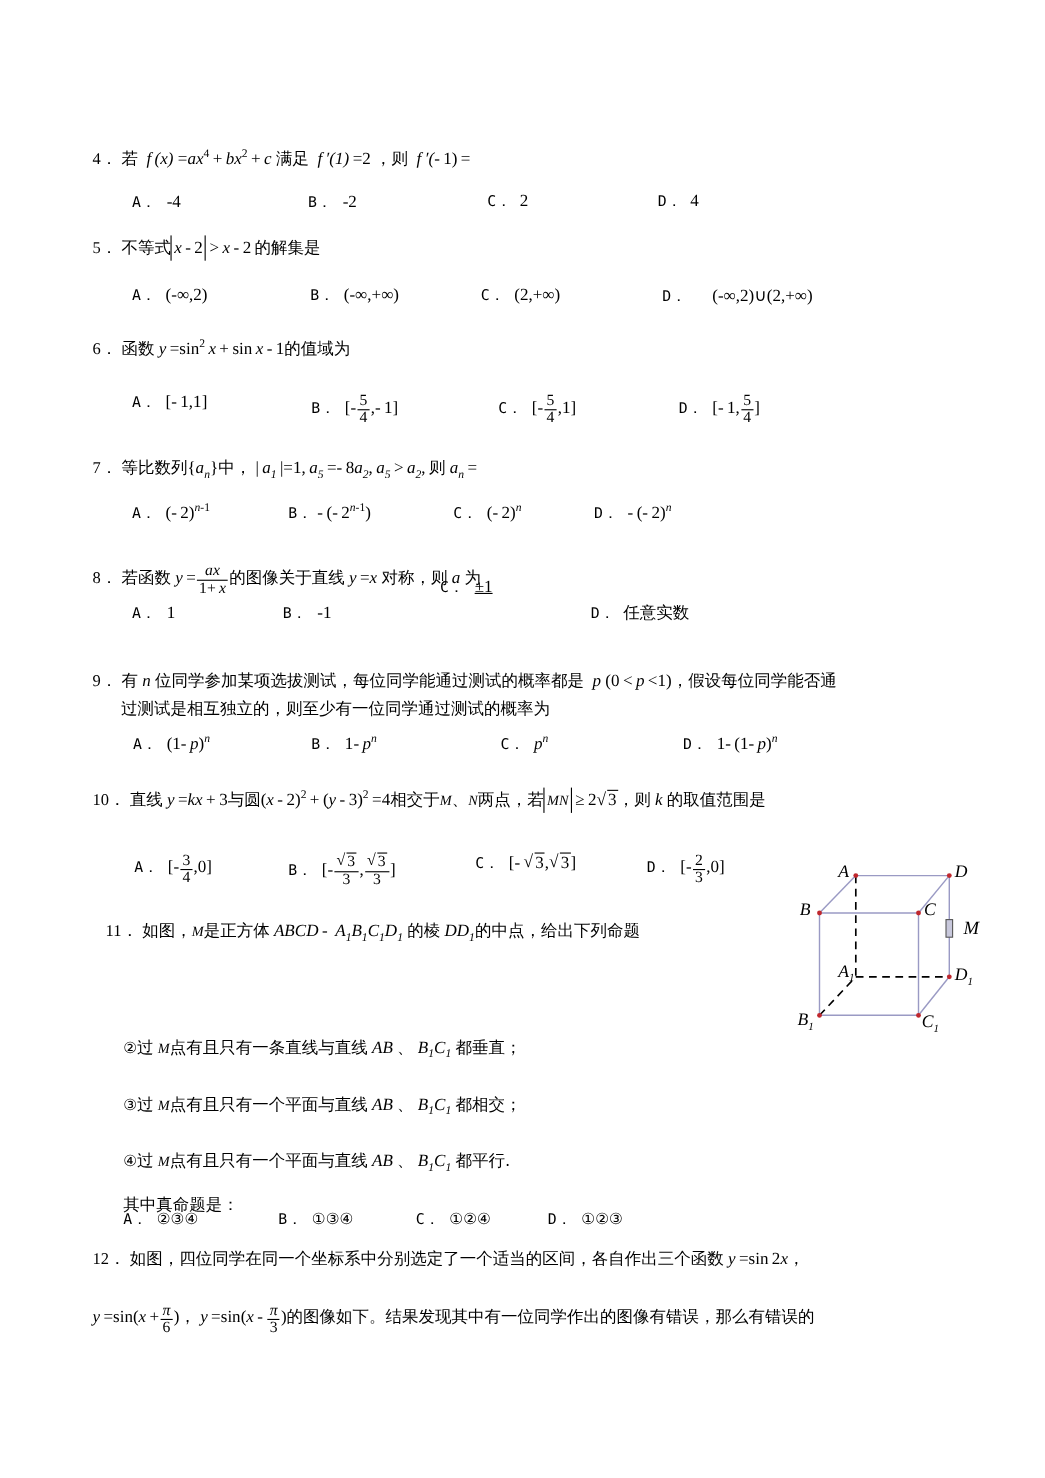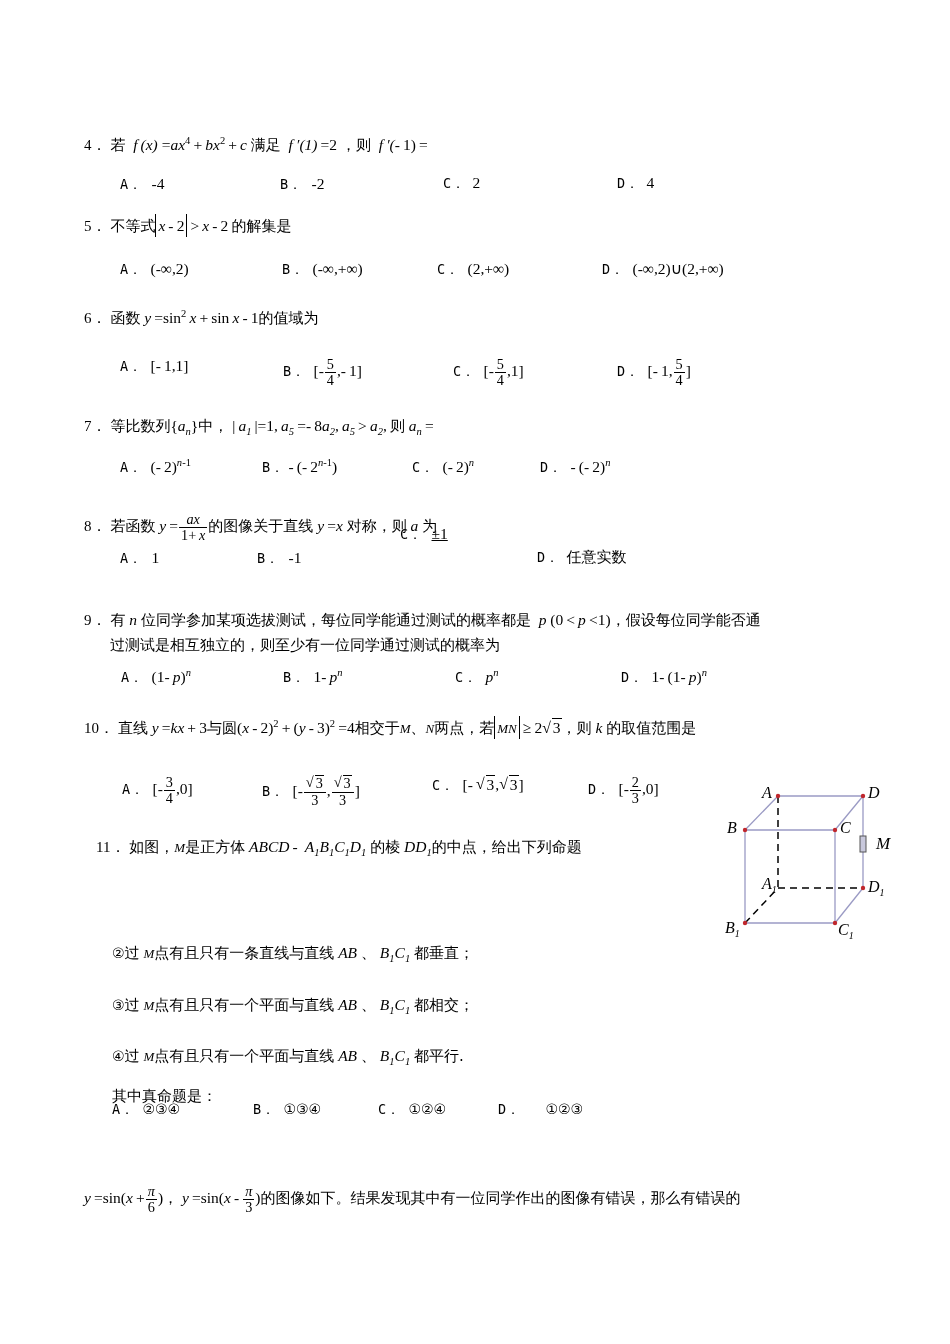--- a/index.html
+++ b/index.html
@@ -63,21 +63,21 @@
     <span class="mn" style="margin-left:6px;">-4</span>
   </div>
   <div class="opt" style="left:280px;top:175px;">
     <span class="oL">B．</span>
     <span class="mn" style="margin-left:6px;">-2</span>
   </div>
   <div class="opt" style="left:443px;top:174px;">
     <span class="oL">C．</span>
     <span class="mn" style="margin-left:4px;">2</span>
   </div>
-  <div class="opt" style="left:617px;top:174px;text-align:right;">
+  <div class="opt" style="left:598px;top:174px;text-align:right;">
     <span class="oL">D．</span>
     <span class="mn" style="margin-left:4px;">4</span>
   </div>
 
   <div class="q" style="left:84px;top:214px;">
     <span class="qnum">5．</span>
     <span class="cn">不等式</span><span class="abs"><span class="mi">x</span><span class="mn"> - 2</span></span><span class="mn"> &gt; </span><span class="mi">x</span><span class="mn"> - 2 </span><span class="cn">的解集是</span>
   </div>
   <div class="opt" style="left:120px;top:260px;">
     <span class="oL">A．</span>
@@ -86,21 +86,21 @@
   <div class="opt" style="left:282px;top:260px;">
     <span class="oL">B．</span>
     <span class="mn" style="margin-left:5px;">(-∞,+∞)</span>
   </div>
   <div class="opt" style="left:437px;top:260px;">
     <span class="oL">C．</span>
     <span class="mn" style="margin-left:5px;">(2,+∞)</span>
   </div>
   <div class="opt" style="left:602px;top:260px;">
     <span class="oL">D．</span>
-    <span class="mn" style="margin-left:5px;">(-∞,2)∪(2,+∞)</span>
+    <span class="mn" style="margin-left:20px;">(-∞,2)∪(2,+∞)</span>
   </div>
 
   <div class="q" style="left:84px;top:306px;">
     <span class="qnum">6．</span>
     <span class="cn">函数</span>
     <span><span class="mi">y</span><span class="mn"> =sin</span><sup>2</sup><span class="mi"> x</span><span class="mn"> + sin </span><span class="mi">x</span><span class="mn"> - 1</span></span><span class="cn">的值域为</span>
   </div>
   <div class="opt" style="left:120px;top:357px;">
     <span class="oL">A．</span>
     <span class="mn" style="margin-left:5px;margin-top:33px;">[- 1,1]</span>
@@ -311,21 +311,26 @@
   <div class="opt" style="left:253px;top:1100px;">
     <span class="oL">B．</span>
     <span class="circnum" style="margin-left:5px;">①③④</span>
   </div>
   <div class="opt" style="left:378px;top:1100px;">
     <span class="oL">C．</span>
     <span class="circnum" style="margin-left:5px;">①②④</span>
   </div>
   <div class="opt" style="left:498px;top:1100px;">
     <span class="oL">D．</span>
-    <span class="circnum" style="margin-left:22px;">①②③</span>
-  </div>
-
+    <span class="circnum" style="margin-left:5px;">①②③</span>
+  </div>
+
+  <div class="q" style="left:84px;top:1133px;">
+    <span class="qnum">12．</span>
+    <span class="cn">如图，四位同学在同一个坐标系中分别选定了一个适当的区间，各自作出三个函数</span>
+    <span class="mn"><span class="mi">y</span> =sin 2<span class="mi">x</span></span><span class="cn">，</span>
+  </div>
   <div class="q" style="left:84px;top:1184px;">
     <span class="mn"><span class="mi">y</span> =sin(<span class="mi">x</span> +<span class="frac"><span class="num"><span class="mi">π</span></span><span class="den">6</span></span>)</span><span class="cn">，</span>
     <span class="mn"><span class="mi">y</span> =sin(<span class="mi">x</span> - <span class="frac"><span class="num"><span class="mi">π</span></span><span class="den">3</span></span>)</span><span class="cn">的图像如下。结果发现其中有一位同学作出的图像有错误，那么有错误的</span>
   </div>
 
 </div>
 
 </body></html>

